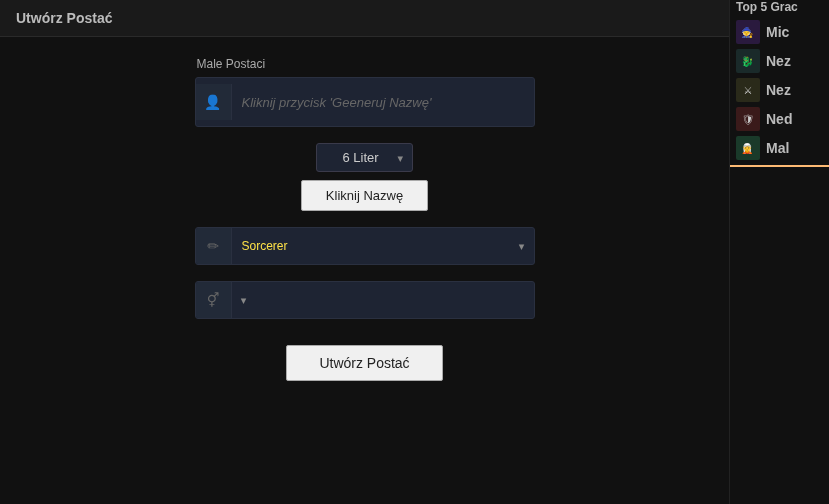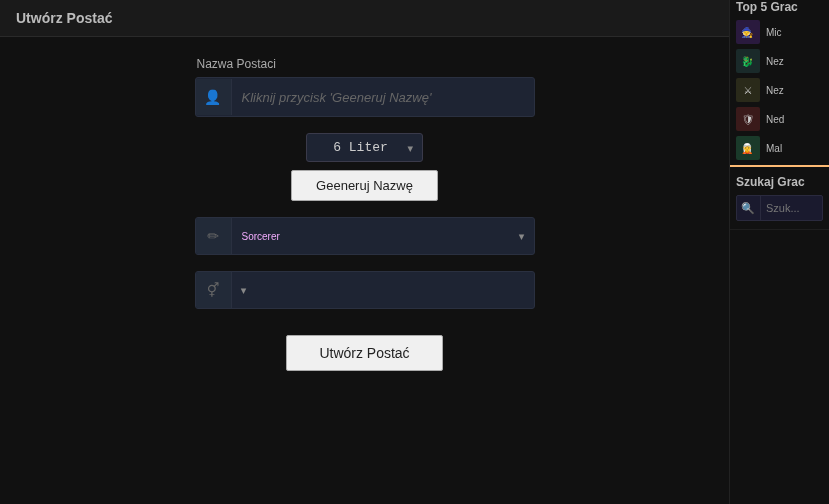--- a/index.html
+++ b/index.html
@@ -76,21 +76,21 @@
     }
 
     .text-input {
       flex: 1;
       background: transparent;
       border: none;
       outline: none;
       color: #999;
       font-size: 13px;
       padding: 0 10px;
-      height: 38px;
+      height: 48px;
       font-style: italic;
     }
 
     .text-input::placeholder {
       color: #666;
       font-style: italic;
     }
 
     
     .liter-row {
@@ -111,21 +111,20 @@
       background: #1e2433;
       border: 1px solid #3a3a4a;
       color: #ccc;
       font-size: 13px;
       padding: 6px 30px 6px 22px;
       border-radius: 3px;
       cursor: pointer;
       outline: none;
       min-width: 90px;
       text-align: center;
-      font-family: Liberation Mono, monospace;
     }
 
     .liter-select-arrow {
       position: absolute;
       right: 10px;
       top: 50%;
       transform: translateY(-50%);
       pointer-events: none;
       color: #888;
       font-size: 11px;
@@ -150,22 +149,22 @@
       border-radius: 3px;
       overflow: hidden;
     }
 
     .select-field {
       flex: 1;
       appearance: none;
       background: transparent;
       border: none;
       outline: none;
-      color: #f0abfc;
-      font-size: 10px;
+      color: #fde047;
+      font-size: 12px;
       padding: 0 10px;
       height: 24px;
       cursor: pointer;
     }
 
     .select-arrow {
       width: 24px;
       height: 36px;
       display: flex;
       align-items: center;
@@ -223,25 +222,26 @@
       border-radius: 2px;
       background: #333;
       flex-shrink: 0;
       display: flex;
       align-items: center;
       justify-content: center;
       font-size: 10px;
     }
 
     .player-name {
-      font-size: 10px;
+      font-size: 14px;
       color: #bbb;
       white-space: nowrap;
       overflow: hidden;
       text-overflow: ellipsis;
+      font-weight: bold;
     }
 
     .search-section {
       padding: 8px 6px;
       border-bottom: 1px solid #1e1e1e;
     }
 
     .search-box {
       display: flex;
       align-items: center;
@@ -287,39 +287,39 @@
   </style>
 </head>
 <body>
 
 <div class="main-panel">
   <div class="main-header">Utwórz Postać</div>
 
   <div class="form-container">
 
     <div class="field-group">
-      <span class="field-label">Nazwa Postaci</span>
+      <span class="field-label">Male Postaci</span>
       <div class="input-with-icon">
         <div class="input-icon">👤</div>
         <input class="text-input" type="text" placeholder="Kliknij przycisk 'Geeneruj Nazwę'" style="">
       </div>
     </div>
 
     <div class="liter-row">
       <div class="liter-select-wrapper">
         <select class="liter-select">
           <option>4 Litery</option>
           <option>5 Liter</option>
           <option selected="">6 Liter</option>
           <option>7 Liter</option>
           <option>8 Liter</option>
         </select>
         <span class="liter-select-arrow">▾</span>
       </div>
-      <button class="generate-btn">Geeneruj Nazwę</button>
+      <button class="generate-btn">Kliknij Nazwę</button>
     </div>
 
     <div class="field-group">
       <div class="select-with-icon">
         <div class="input-icon">✏</div>
         <select class="select-field">
           <option>Sorcerer</option>
           <option>Knight</option>
           <option>Paladin</option>
           <option>Druid</option>
@@ -370,22 +370,15 @@
       <span class="player-name">Ned</span>
     </div>
     <div class="player-item">
       <div class="player-avatar avatar-5">
         <span style="font-size:10px">🧝</span>
       </div>
       <span class="player-name">Mal</span>
     </div>
   </div>
 
-  <div class="search-section">
-    <div class="sidebar-title">Szukaj Grac</div>
-    <div class="search-box">
-      <div class="search-icon-box">🔍</div>
-      <input class="search-input" type="text" placeholder="Szuk..." style="">
-    </div>
-  </div>
 
 
 </div>
 
 </body></html>

